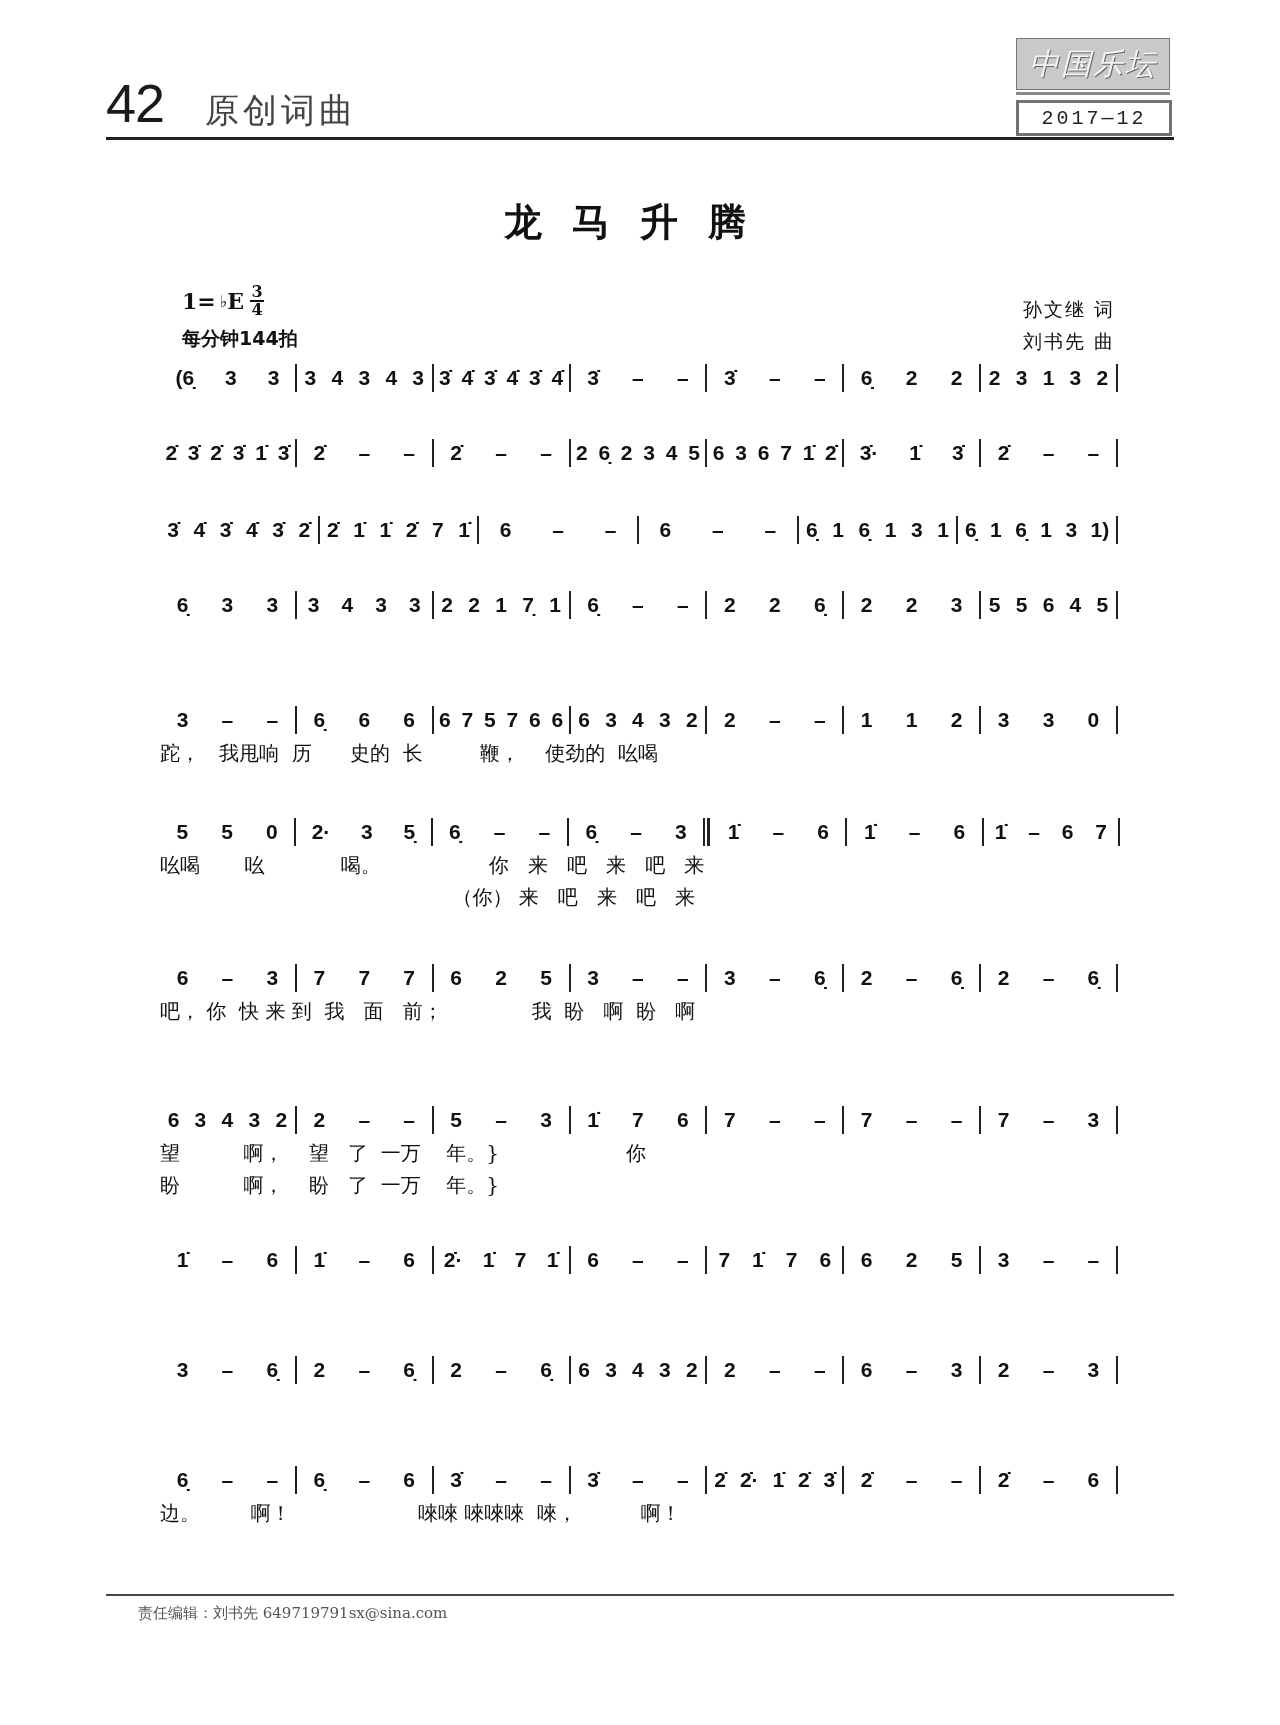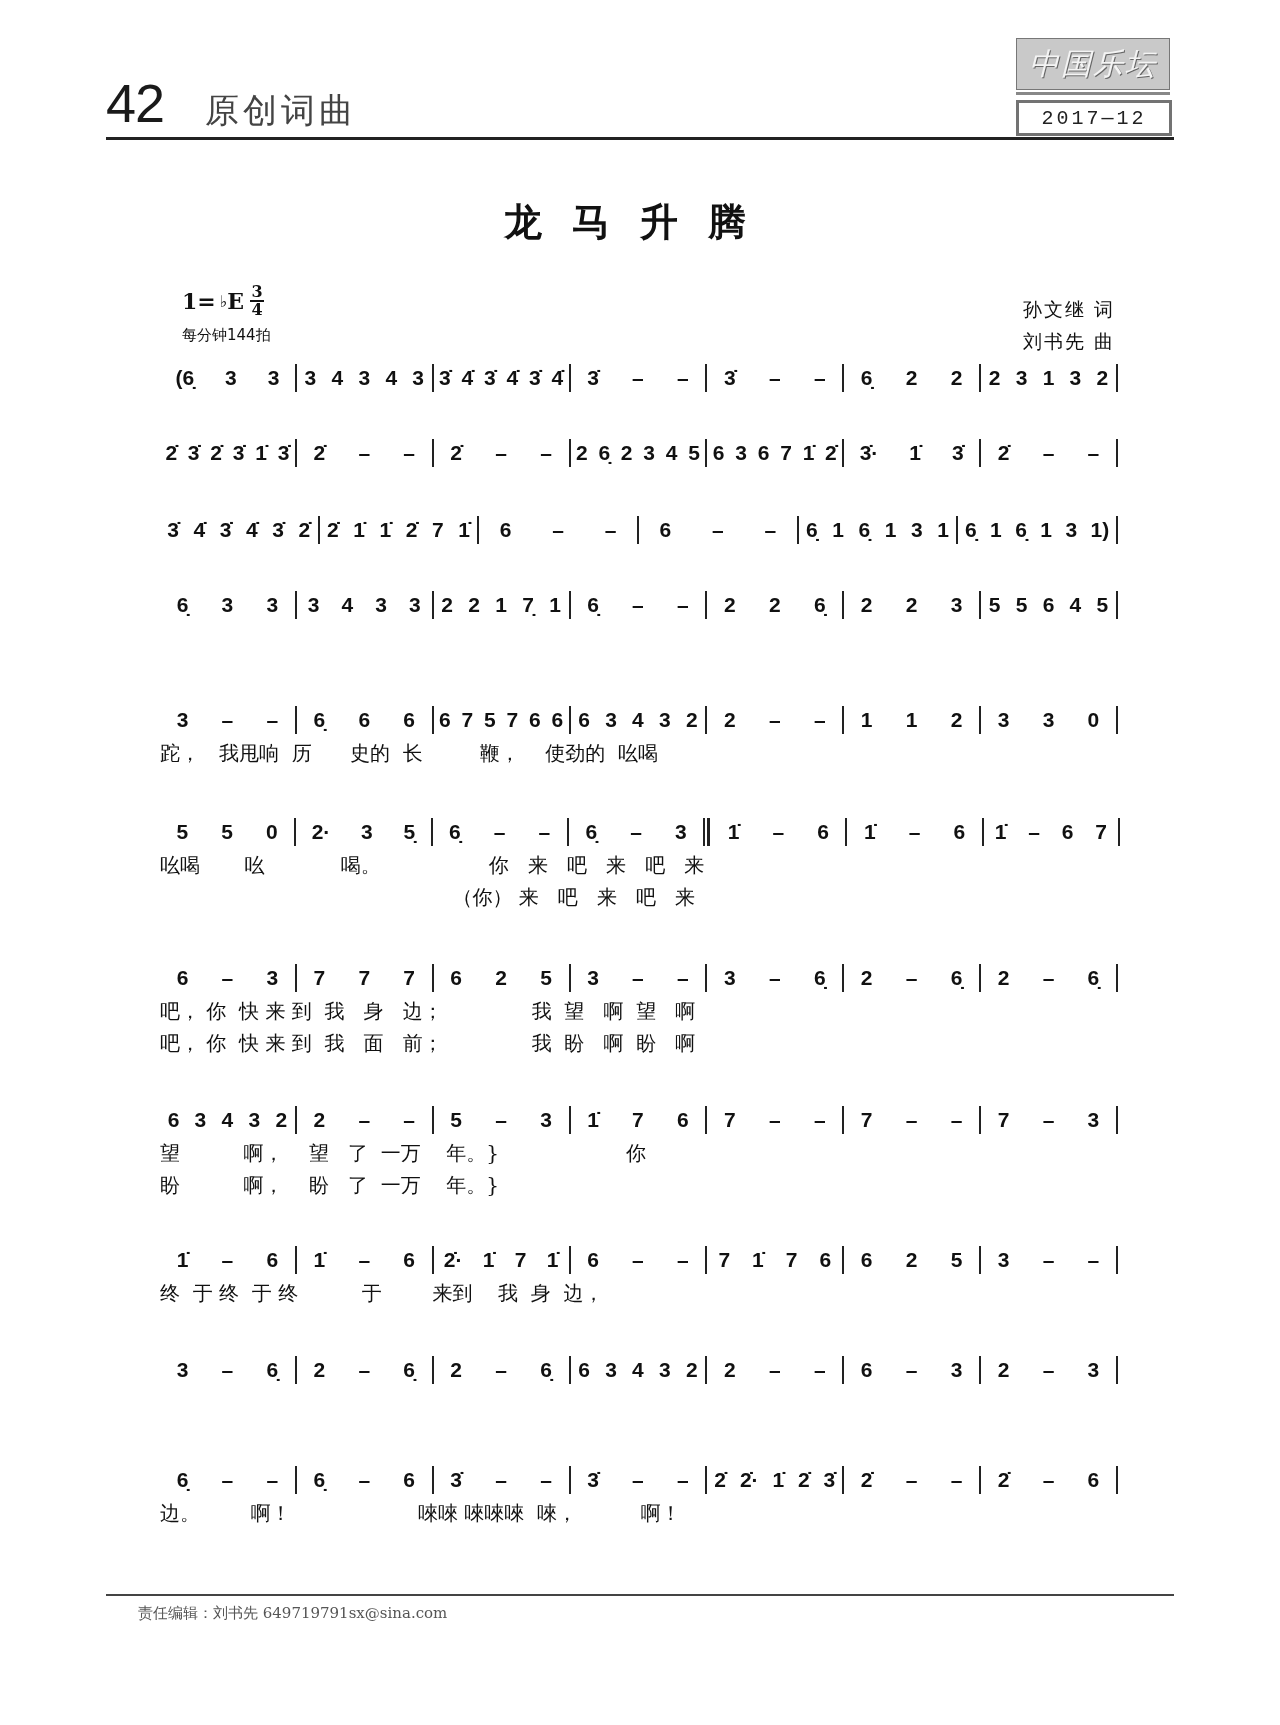--- a/index.html
+++ b/index.html
@@ -8,21 +8,21 @@
   .hdr-sec{position:absolute;left:205px;top:88px;font-size:34px;font-family:"DejaVu Serif",serif;color:#444;letter-spacing:4px;}
   .hdr-rule{position:absolute;left:106px;top:137px;width:1068px;height:3px;background:#222;}
   .logo{position:absolute;left:1016px;top:38px;width:152px;height:50px;background:#c9c9c9;border:1px solid #777;display:flex;align-items:center;justify-content:center;font-family:"DejaVu Serif",serif;font-size:30px;color:#f4f4f4;font-style:italic;text-shadow:1px 1px 0 #666;letter-spacing:2px;text-align:right;}
   .logo-line{position:absolute;left:1016px;top:92px;width:154px;height:3px;background:#888;}
   .issue{position:absolute;left:1016px;top:100px;width:150px;height:30px;border:3px solid #737373;font-family:"Liberation Mono",monospace;font-size:20px;display:flex;align-items:center;justify-content:center;letter-spacing:3px;color:#222;}
   .title{position:absolute;left:0;width:1280px;top:197px;text-align:center;font-family:"DejaVu Sans",sans-serif;font-weight:bold;font-size:38px;letter-spacing:30px;color:#111;}
   .key{position:absolute;left:182px;top:284px;font-family:"DejaVu Serif",serif;font-weight:bold;font-size:22px;display:flex;align-items:center;}
   .key .flat{font-size:16px;vertical-align:super;margin-left:4px;}
   .frac{display:inline-flex;flex-direction:column;align-items:center;margin-left:6px;font-size:16px;line-height:16px;}
   .frac .bar{width:14px;height:2px;background:#111;}
-  .tempo{position:absolute;left:182px;top:326px;font-size:15px;font-family:"DejaVu Sans",sans-serif;}
+  .tempo{position:absolute;left:182px;top:326px;font-size:19px;font-family:"DejaVu Sans",sans-serif;font-weight:bold;}
   .credits{position:absolute;right:165px;top:293px;text-align:right;font-family:"DejaVu Serif",serif;font-size:19px;line-height:32px;letter-spacing:2px;}
   .system{position:absolute;left:160px;width:960px;}
   .notes{position:relative;height:40px;display:flex;align-items:center;font-weight:bold;font-size:21px;}
   .measure{display:flex;align-items:center;justify-content:space-around;height:40px;position:relative;}
   .bl{width:2px;height:28px;background:#222;flex:none;}
   .bl.rep{width:6px;border-left:2px solid #222;border-right:0;background:transparent;position:relative;}
   .bl.rep::after{content:"";position:absolute;left:2px;top:0;width:3px;height:28px;background:#222;}
   .tok{display:inline-block;position:relative;text-align:center;padding:0 1px;}
   .lyr{position:relative;height:32px;font-family:"DejaVu Serif",serif;font-size:20px;white-space:pre;letter-spacing:0;}
   .footrule{position:absolute;left:106px;top:1594px;width:1068px;height:2px;background:#444;}
@@ -407,21 +407,20 @@
           <span class="tok">6̣</span>
         </div>
         <span class="bl"></span>
         <div class="measure" style="width: 134.857px;">
           <span class="tok">2</span>
           <span class="tok">–</span>
           <span class="tok">6̣</span>
         </div>
         <span class="bl"></span>
       </div>
-      <div class="lyr">吧， 你  快 来 到  我   身   边；              我  望   啊  望   啊</div>
       <div class="lyr">吧， 你  快 来 到  我   面   前；              我  盼   啊  盼   啊</div>
     </div>
     <div class="system" style="top: 1100px;">
       <div class="notes">
         <div class="measure" style="width: 134.857px;">
           <span class="tok">6</span>
           <span class="tok">3</span>
           <span class="tok">4</span>
           <span class="tok">3</span>
           <span class="tok">2</span>
@@ -507,21 +506,20 @@
           <span class="tok">5</span>
         </div>
         <span class="bl"></span>
         <div class="measure" style="width: 134.857px;">
           <span class="tok">3</span>
           <span class="tok">–</span>
           <span class="tok">–</span>
         </div>
         <span class="bl"></span>
       </div>
-      <div class="lyr">终  于 终  于 终          于        来到    我  身  边，</div>
     </div>
     <div class="system" style="top: 1350px;">
       <div class="notes">
         <div class="measure" style="width: 134.857px;">
           <span class="tok">3</span>
           <span class="tok">–</span>
           <span class="tok">6̣</span>
         </div>
         <span class="bl"></span>
         <div class="measure" style="width: 134.857px;">

